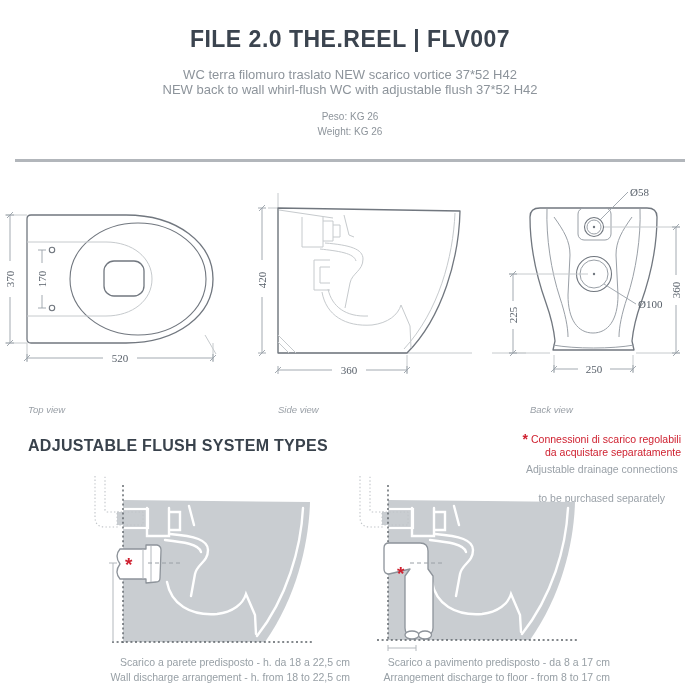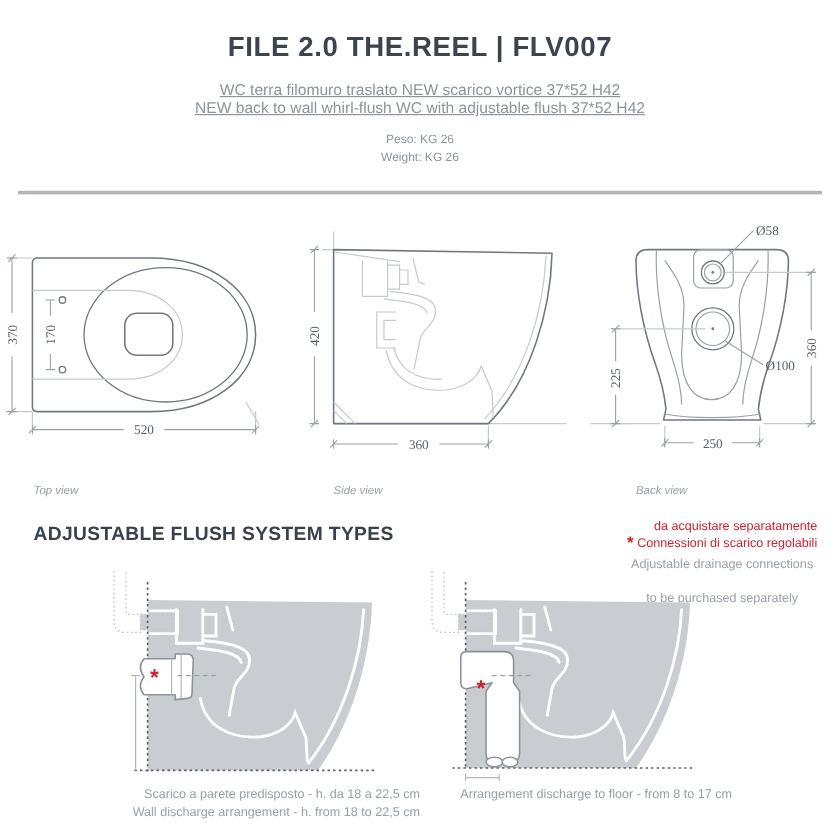--- a/index.html
+++ b/index.html
@@ -1,21 +1,21 @@
 <!DOCTYPE html>
 <html><head>
 <meta charset="utf-8">
 <style>
   html,body{margin:0;padding:0;}
   .page{position:relative;width:700px;height:700px;background:#ffffff;
         font-family:"Liberation Sans",sans-serif;overflow:hidden;}
   
   .hdr{position:absolute;left:0;top:26px;width:700px;text-align:center;}
   .title{font-size:23px;font-weight:bold;color:#3b444f;letter-spacing:.5px;margin:0 0 14px 0;}
-  .sub{font-size:13px;color:#8d949b;line-height:15px;margin:0;text-decoration:underline;}
+  .sub{font-size:13px;color:#8d949b;line-height:15px;margin:0;}
   .wt{font-size:10px;color:#8d949b;line-height:15px;margin:12px 0 0 0;}
   .divider{position:absolute;left:15px;top:159px;width:670px;height:3px;background:#b2b6bb;}
   
   svg{position:absolute;}
   .ol{stroke:#71777f;stroke-width:1.3;fill:none;stroke-linejoin:round;}
   .ol2{stroke:#71777f;stroke-width:1.1;fill:none;}
   .thin{stroke:#c6cacd;stroke-width:1;fill:none;}
   .med{stroke:#9aa0a7;stroke-width:1;fill:none;}
   .dim{stroke:#99a0a8;stroke-width:.9;fill:none;}
   .dimtxt{font-family:"Liberation Serif",serif;font-size:11px;fill:#58606a;}
@@ -130,22 +130,22 @@
 
     <path class="thin" d="M64 180 V197 M143 180 V197"></path>
     <path class="dim" d="M64 194 H88 M120 194 H143 M64 190 V198 M143 190 V198 M61 197 L67 191 M140 197 L146 191"></path>
     <text class="dimtxt" text-anchor="middle" x="104" y="198">250</text>
   </svg>
   <div class="viewlbl" style="left:530px;top:379px">Back view</div>
 
   <div class="sect">ADJUSTABLE FLUSH SYSTEM TYPES</div>
 
   <div class="note">
+    <div class="red"><span class="star">*</span><span>Connessioni di scarico regolabili</span></div>
     <div class="red">da acquistare separatamente</div>
-    <div class="red"><span class="star">*</span><span>Connessioni di scarico regolabili</span></div>
     <div class="gray">Adjustable drainage connections</div>
     <div class="gray" style="margin-top:16px">to be purchased separately</div>
   </div>
 
   <svg style="left:85px;top:470px" width="245" height="185" viewBox="0 0 245 185">
     <path class="dot" d="M10 6 V47 Q10 57 20 57 H34 M34 42 H22 Q20 42 20 40 V6"></path>
     <path class="sil" d="M38 30 L225 32 C224 70 213 125 180 172 L38 172 Z"></path>
 
     <path class="wht" d="M218 38 C216 78 202 128 172 166"></path>
     <path class="wht" d="M62 38 V66 H84 V38 M84 42 H95 V60 H84 M104 36 L109 55"></path>
@@ -186,16 +186,17 @@
 
     <path class="conn" d="M39 73 L70 73 Q78 73 78 81 L78 99 L83 106 L83 158 Q83 165 76 165 L62 165 Q55 165 55 158 L55 106 L60 99 L39 104 Q34 104 34 99 L34 78 Q34 73 39 73 Z"></path>
     <ellipse class="conn" cx="62" cy="165" rx="7" ry="4"></ellipse>
     <ellipse class="conn" cx="75" cy="165" rx="6.5" ry="4"></ellipse>
     <path d="M60 93 H95" stroke="#9aa0a6" stroke-width="1" stroke-dasharray="4,3" fill="none"></path>
     <text class="ast" x="47" y="110">*</text>
 
     <path class="meas" d="M38 178 H66 M38 175 V181 M66 175 V181"></path>
   </svg>
   <div class="cap" style="left:320px;top:655px">
+    <div>Scarico a pavimento predisposto - da 8 a 17 cm</div>
     <div>Arrangement discharge to floor - from 8 to 17 cm</div>
   </div>
 
 </div>
 
 </body></html>

